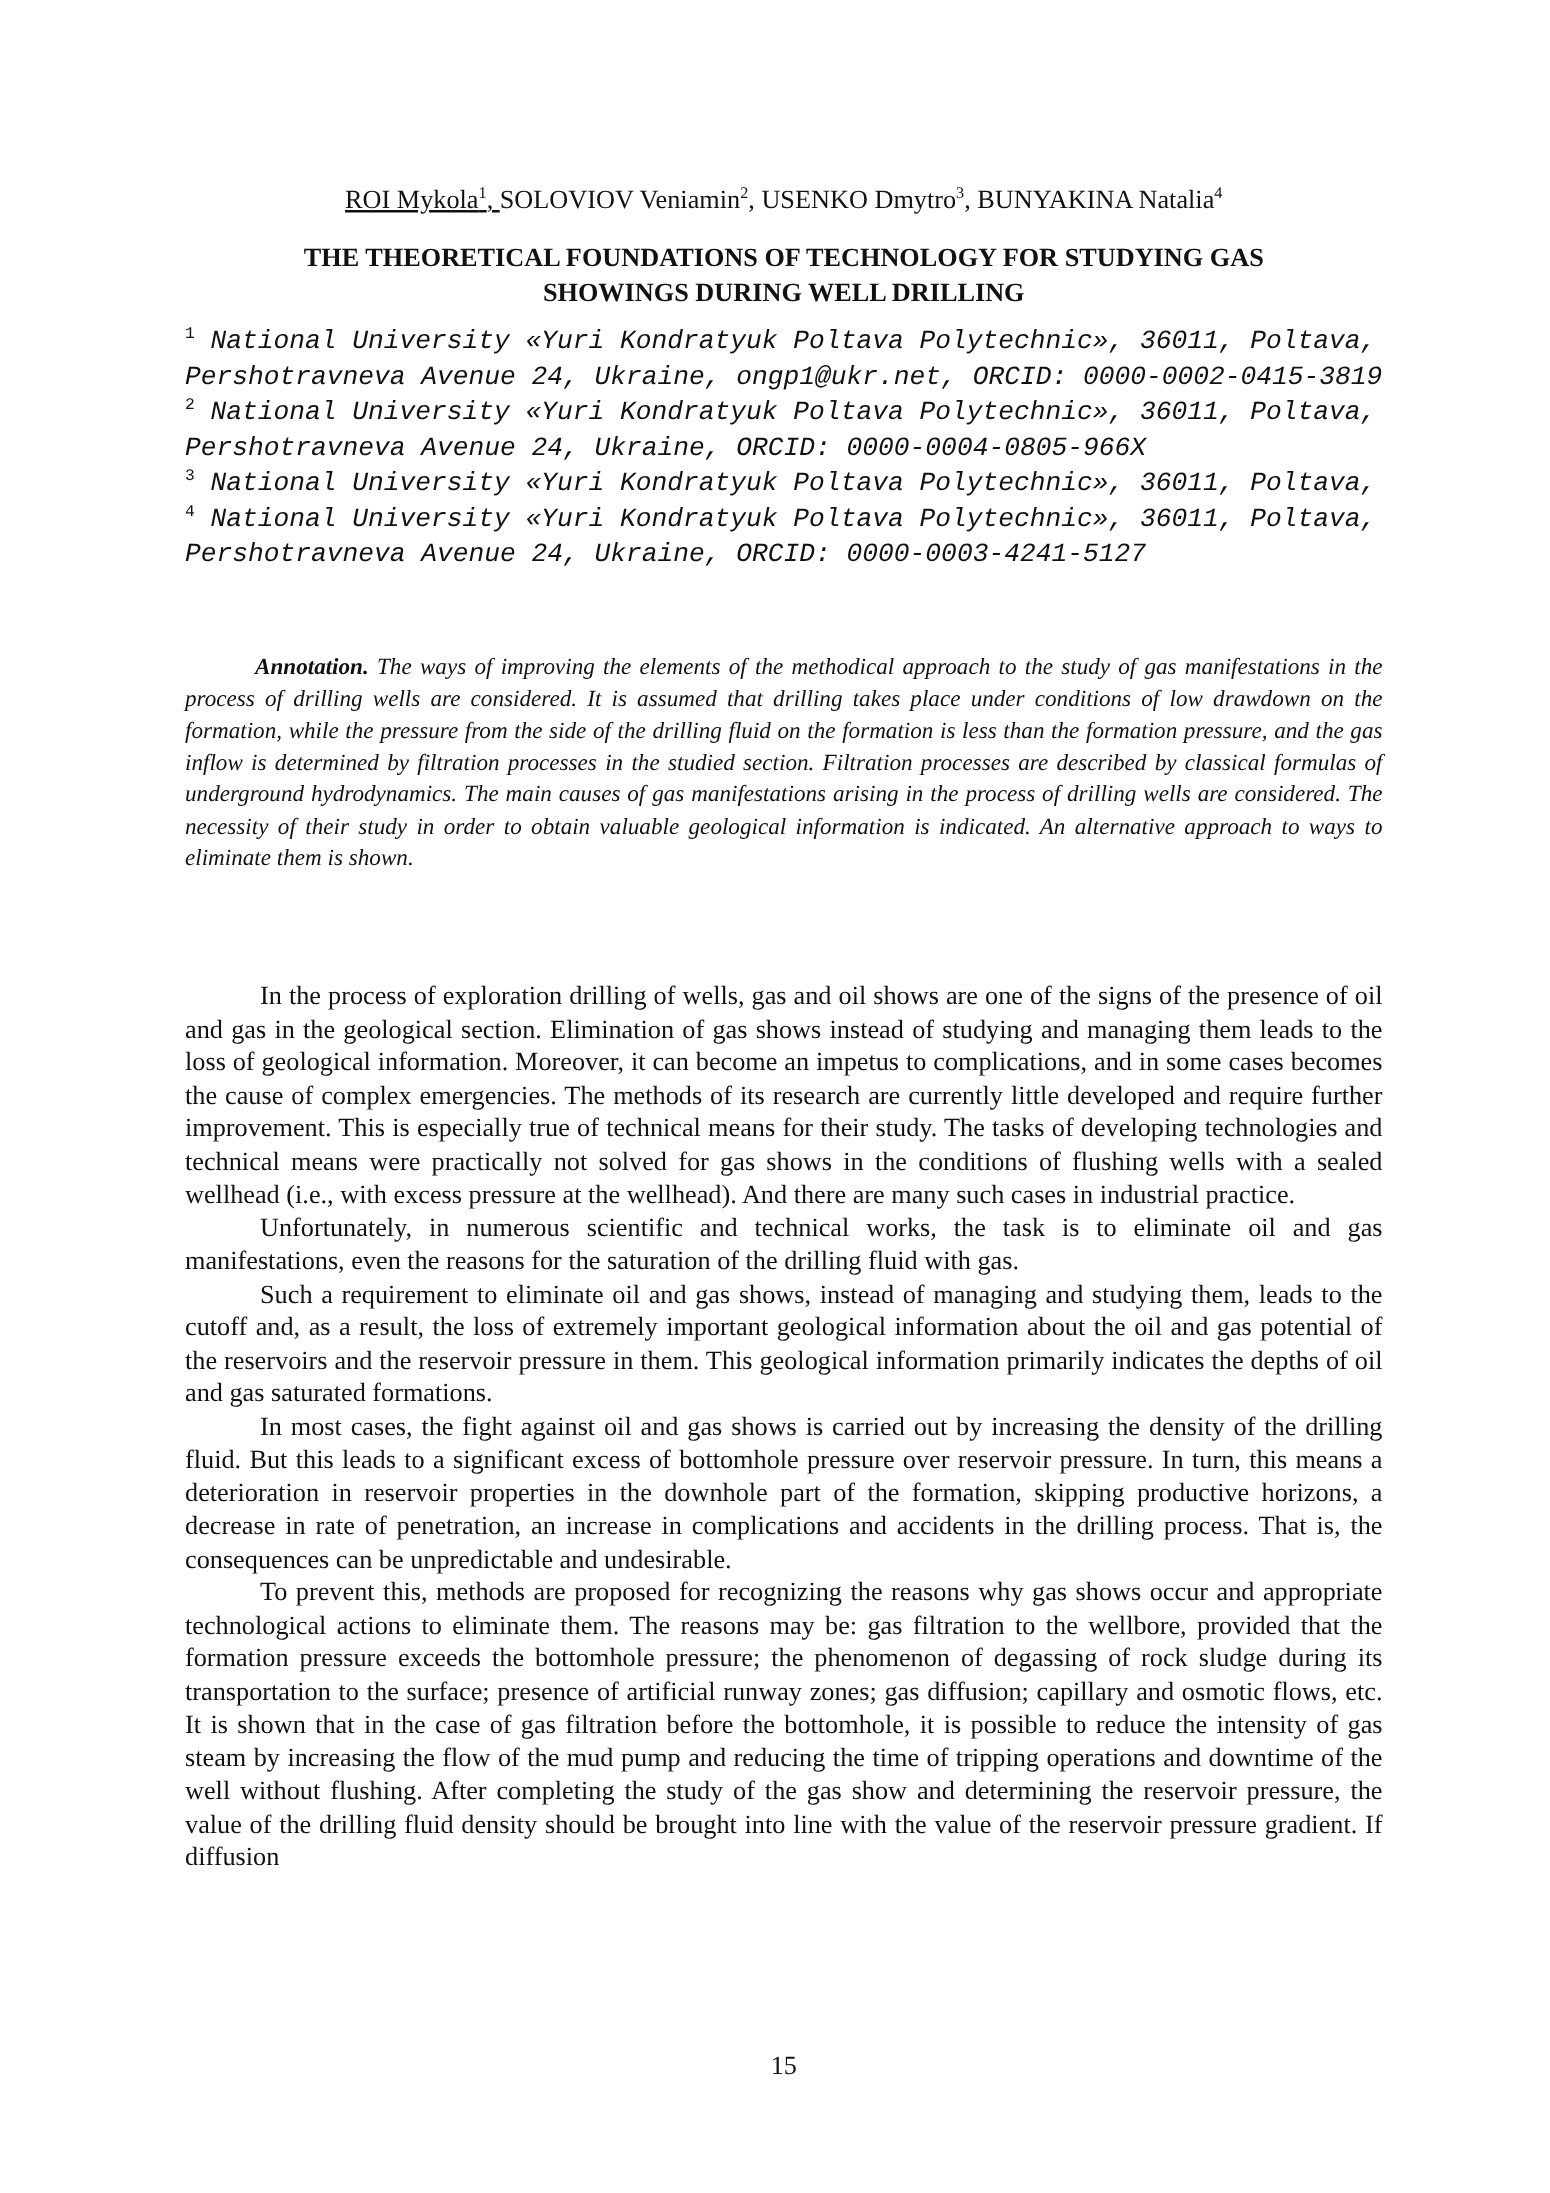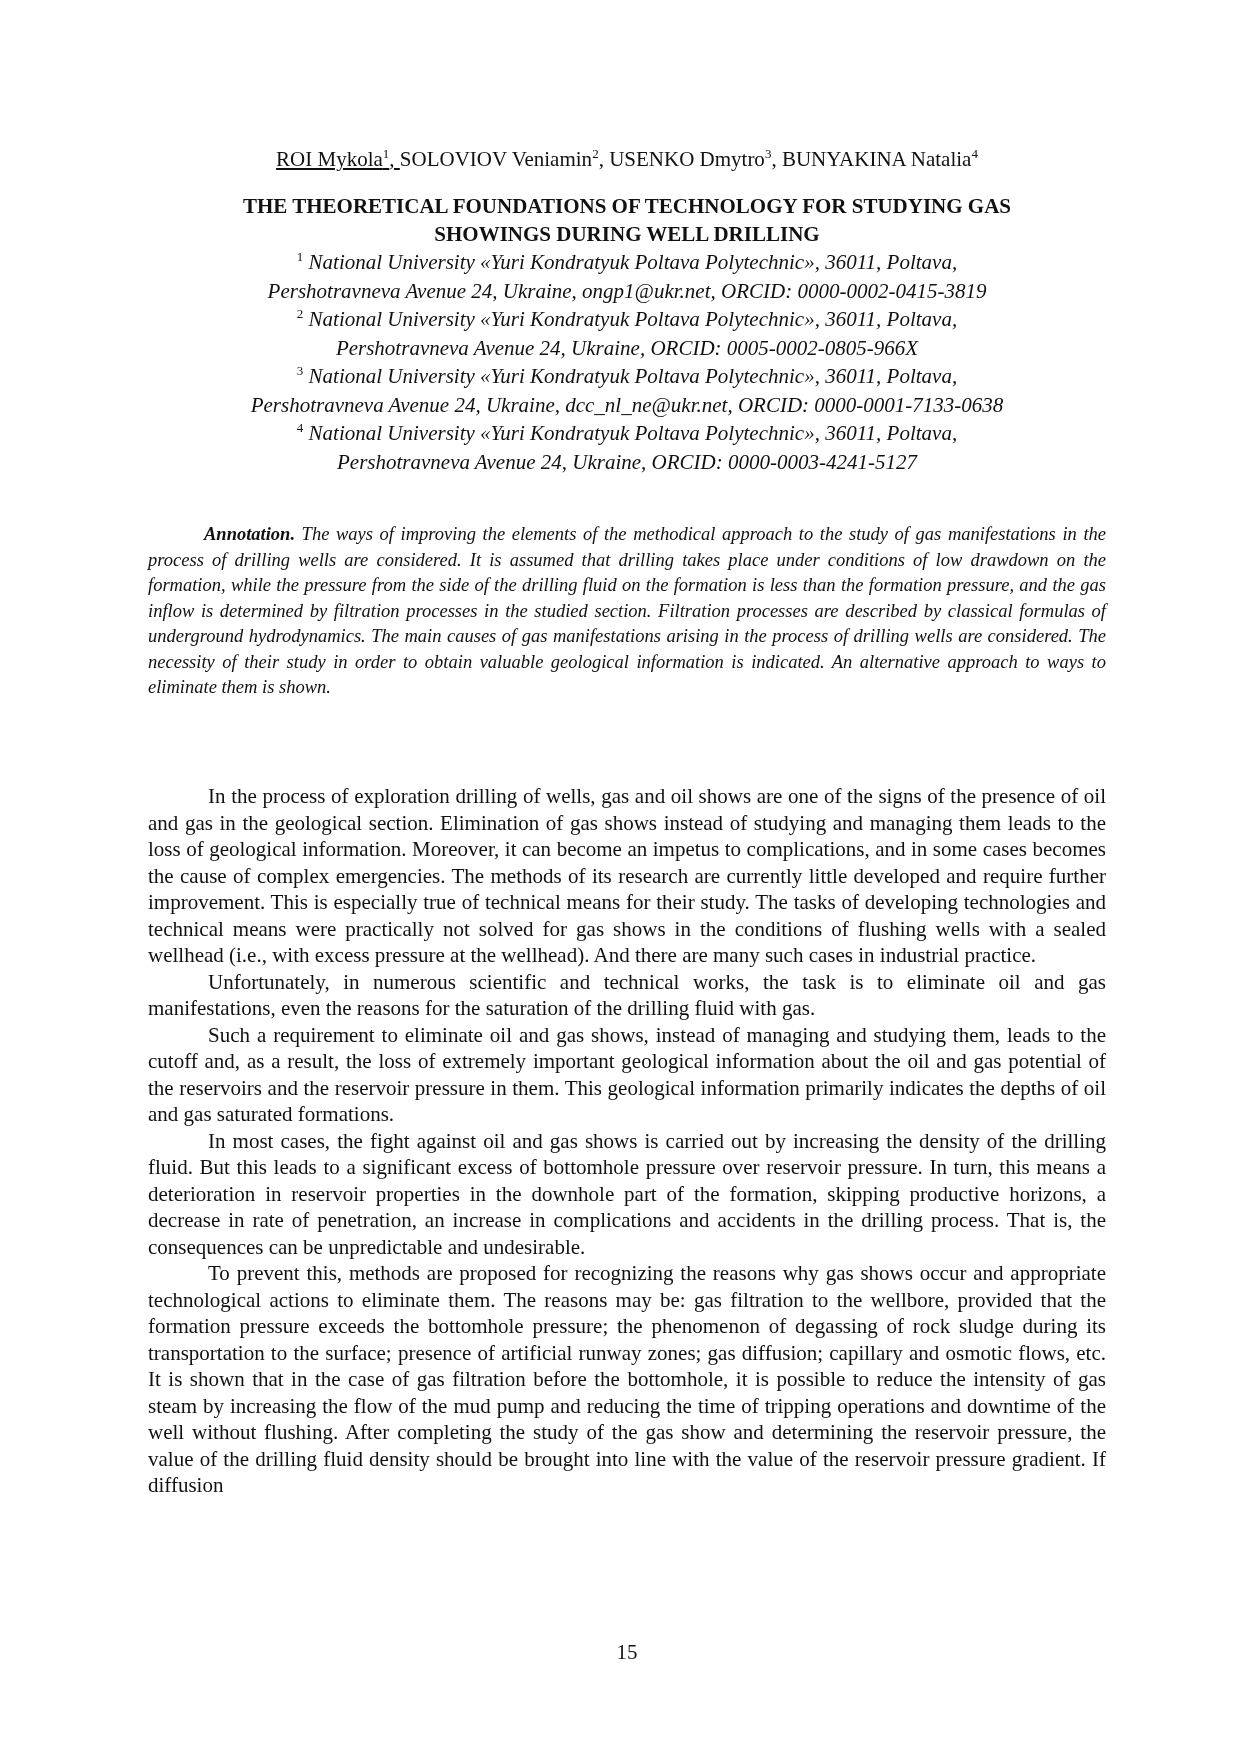--- a/index.html
+++ b/index.html
@@ -3,21 +3,21 @@
 <meta charset="utf-8">
 <style>
   html, body { margin: 0; padding: 0; background: #ffffff; }
   body { width: 1240px; height: 1754px; position: relative; overflow: hidden;
          font-family: "Liberation Serif", "DejaVu Serif", serif; color: #111; }
   .page { position: absolute; left: 148px; top: 0; width: 958px; }
   .authors { position: absolute; top: 146px; left: 0; width: 958px; text-align: center; font-size: 21px; line-height: 26px; }
   .authors .u { text-decoration: underline; text-align: right; }
   .authors sup { font-size: 13px; vertical-align: 8px; line-height: 0; }
   .title { position: absolute; top: 192px; left: 0; width: 958px; text-align: center; font-weight: bold; font-size: 21px; line-height: 28px; }
-  .affils { position: absolute; top: 248px; left: 0; width: 958px; text-align: center; font-style: italic; font-size: 21px; line-height: 28.5px; }
+  .affils { position: absolute; top: 260px; left: 0; width: 958px; text-align: left; font-style: italic; font-size: 21px; line-height: 28.5px; font-family: Liberation Mono, monospace; }
   .affils sup { font-size: 13px; vertical-align: 8px; line-height: 0; font-style: normal; }
   .annotation { position: absolute; top: 522px; left: 0; width: 958px; font-style: italic; font-size: 18.5px; line-height: 25.5px; text-align: justify; }
   .annotation p { margin: 0; text-indent: 56px; }
   .annotation b { font-style: italic; }
   .keywords { margin: 0; text-indent: 76px !important; }
   .body-text { position: absolute; top: 783px; left: 0; width: 958px; font-size: 21px; line-height: 26.5px; text-align: justify; }
   .body-text p { margin: 0; text-indent: 60px; }
   .page-number { position: absolute; top: 1640px; left: 0; width: 958px; text-align: center; font-size: 21px; }
 </style>
 </head>
@@ -34,23 +34,22 @@
 
   <div class="title">
     <div>THE THEORETICAL FOUNDATIONS OF TECHNOLOGY FOR STUDYING GAS</div>
     <div>SHOWINGS DURING WELL DRILLING</div>
   </div>
 
   <div class="affils">
     <div><sup>1</sup> <span>National University «Yuri Kondratyuk Poltava Polytechnic», 36011, Poltava,</span></div>
     <div>Pershotravneva Avenue 24, Ukraine, ongp1@ukr.net, ORCID: 0000-0002-0415-3819</div>
     <div><sup>2</sup> <span>National University «Yuri Kondratyuk Poltava Polytechnic», 36011, Poltava,</span></div>
-    <div>Pershotravneva Avenue 24, Ukraine, ORCID: 0005-0002-0805-966X</div>
+    <div>Pershotravneva Avenue 24, Ukraine, ORCID: 0000-0004-0805-966X</div>
     <div><sup>3</sup> <span>National University «Yuri Kondratyuk Poltava Polytechnic», 36011, Poltava,</span></div>
-    <div>Pershotravneva Avenue 24, Ukraine, dcc_nl_ne@ukr.net, ORCID: 0000-0001-7133-0638</div>
     <div><sup>4</sup> <span>National University «Yuri Kondratyuk Poltava Polytechnic», 36011, Poltava,</span></div>
     <div>Pershotravneva Avenue 24, Ukraine, ORCID: 0000-0003-4241-5127</div>
   </div>
 
   <div class="annotation">
     <p><b>Annotation.</b><span> The ways of improving the elements of the methodical approach to the study of gas manifestations in the process of drilling wells are considered. It is assumed that drilling takes place under conditions of low drawdown on the formation, while the pressure from the side of the drilling fluid on the formation is less than the formation pressure, and the gas inflow is determined by filtration processes in the studied section. Filtration processes are described by classical formulas of underground hydrodynamics. The main causes of gas manifestations arising in the process of drilling wells are considered. The necessity of their study in order to obtain valuable geological information is indicated. An alternative approach to ways to eliminate them is shown.</span></p>
   </div>
 
   <div class="body-text">
     <p>In the process of exploration drilling of wells, gas and oil shows are one of the signs of the presence of oil and gas in the geological section. Elimination of gas shows instead of studying and managing them leads to the loss of geological information. Moreover, it can become an impetus to complications, and in some cases becomes the cause of complex emergencies. The methods of its research are currently little developed and require further improvement. This is especially true of technical means for their study. The tasks of developing technologies and technical means were practically not solved for gas shows in the conditions of flushing wells with a sealed wellhead (i.e., with excess pressure at the wellhead). And there are many such cases in industrial practice.</p>

